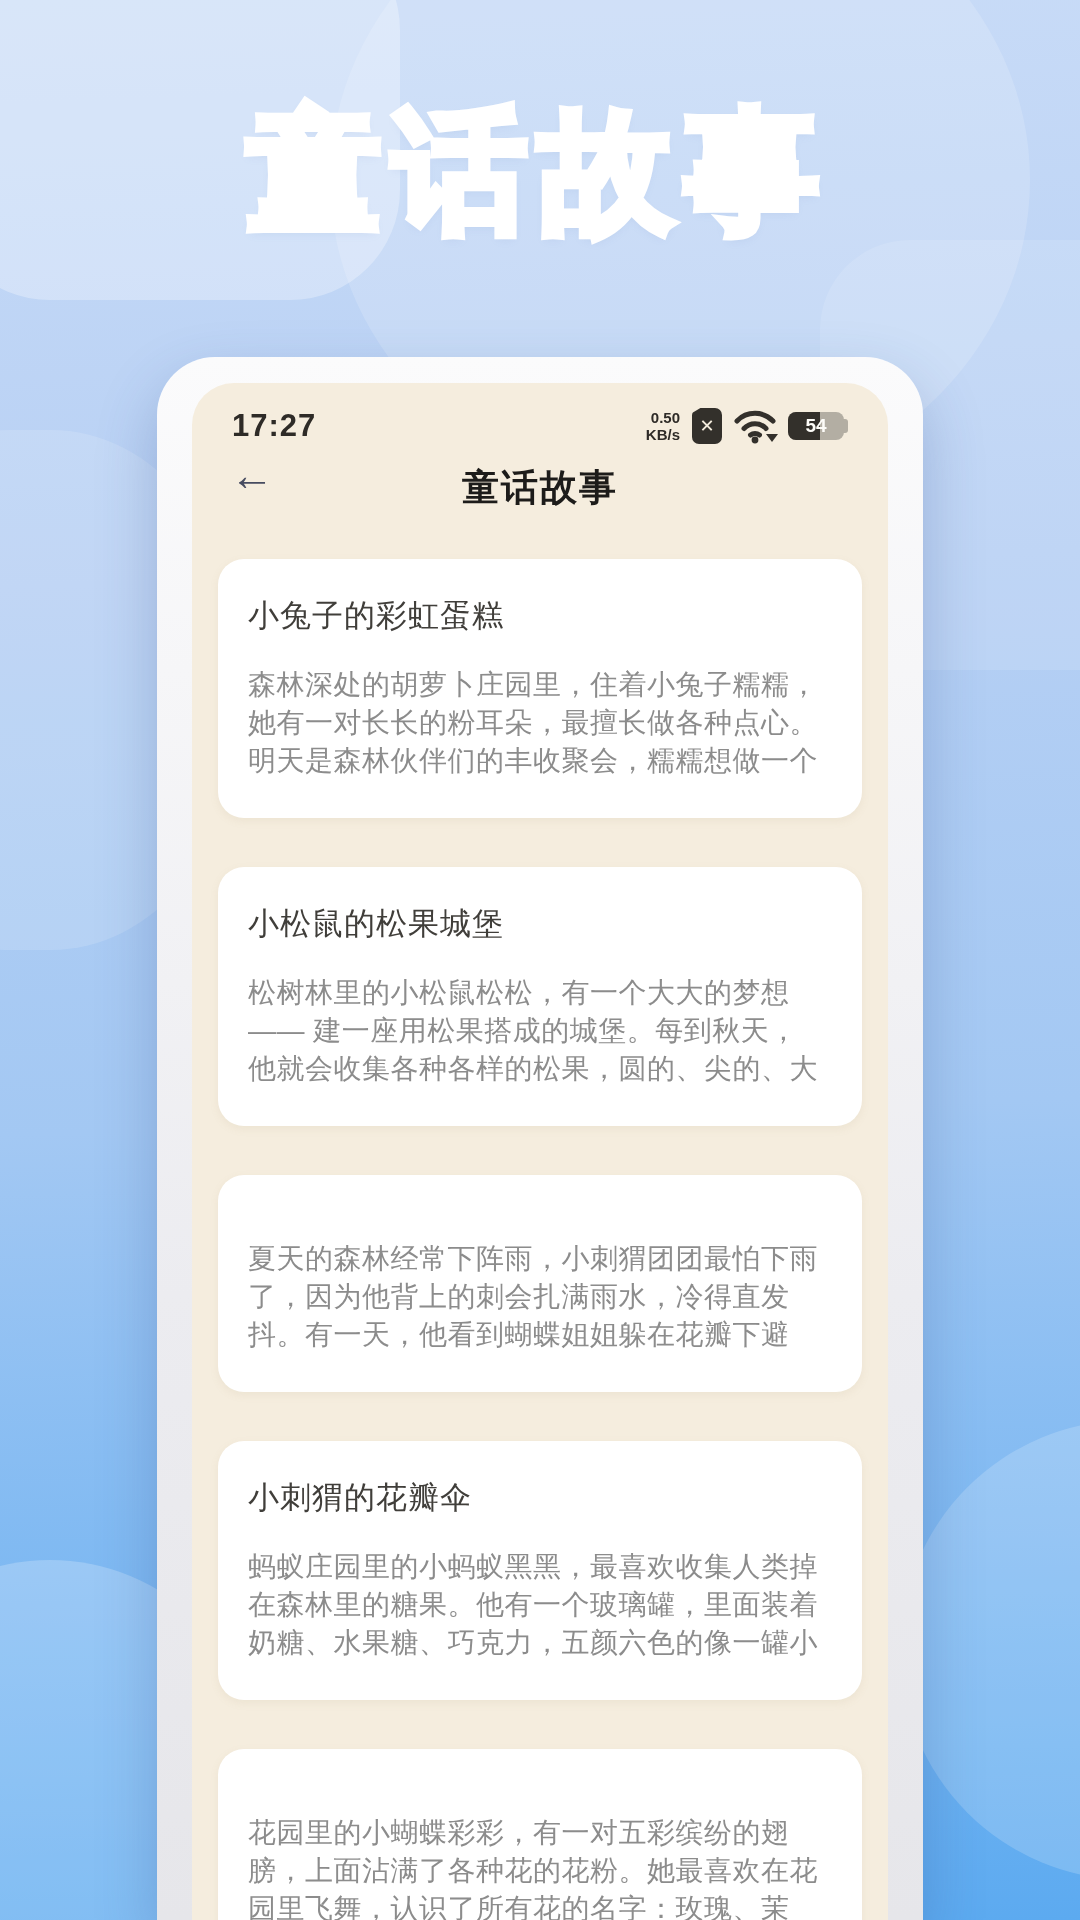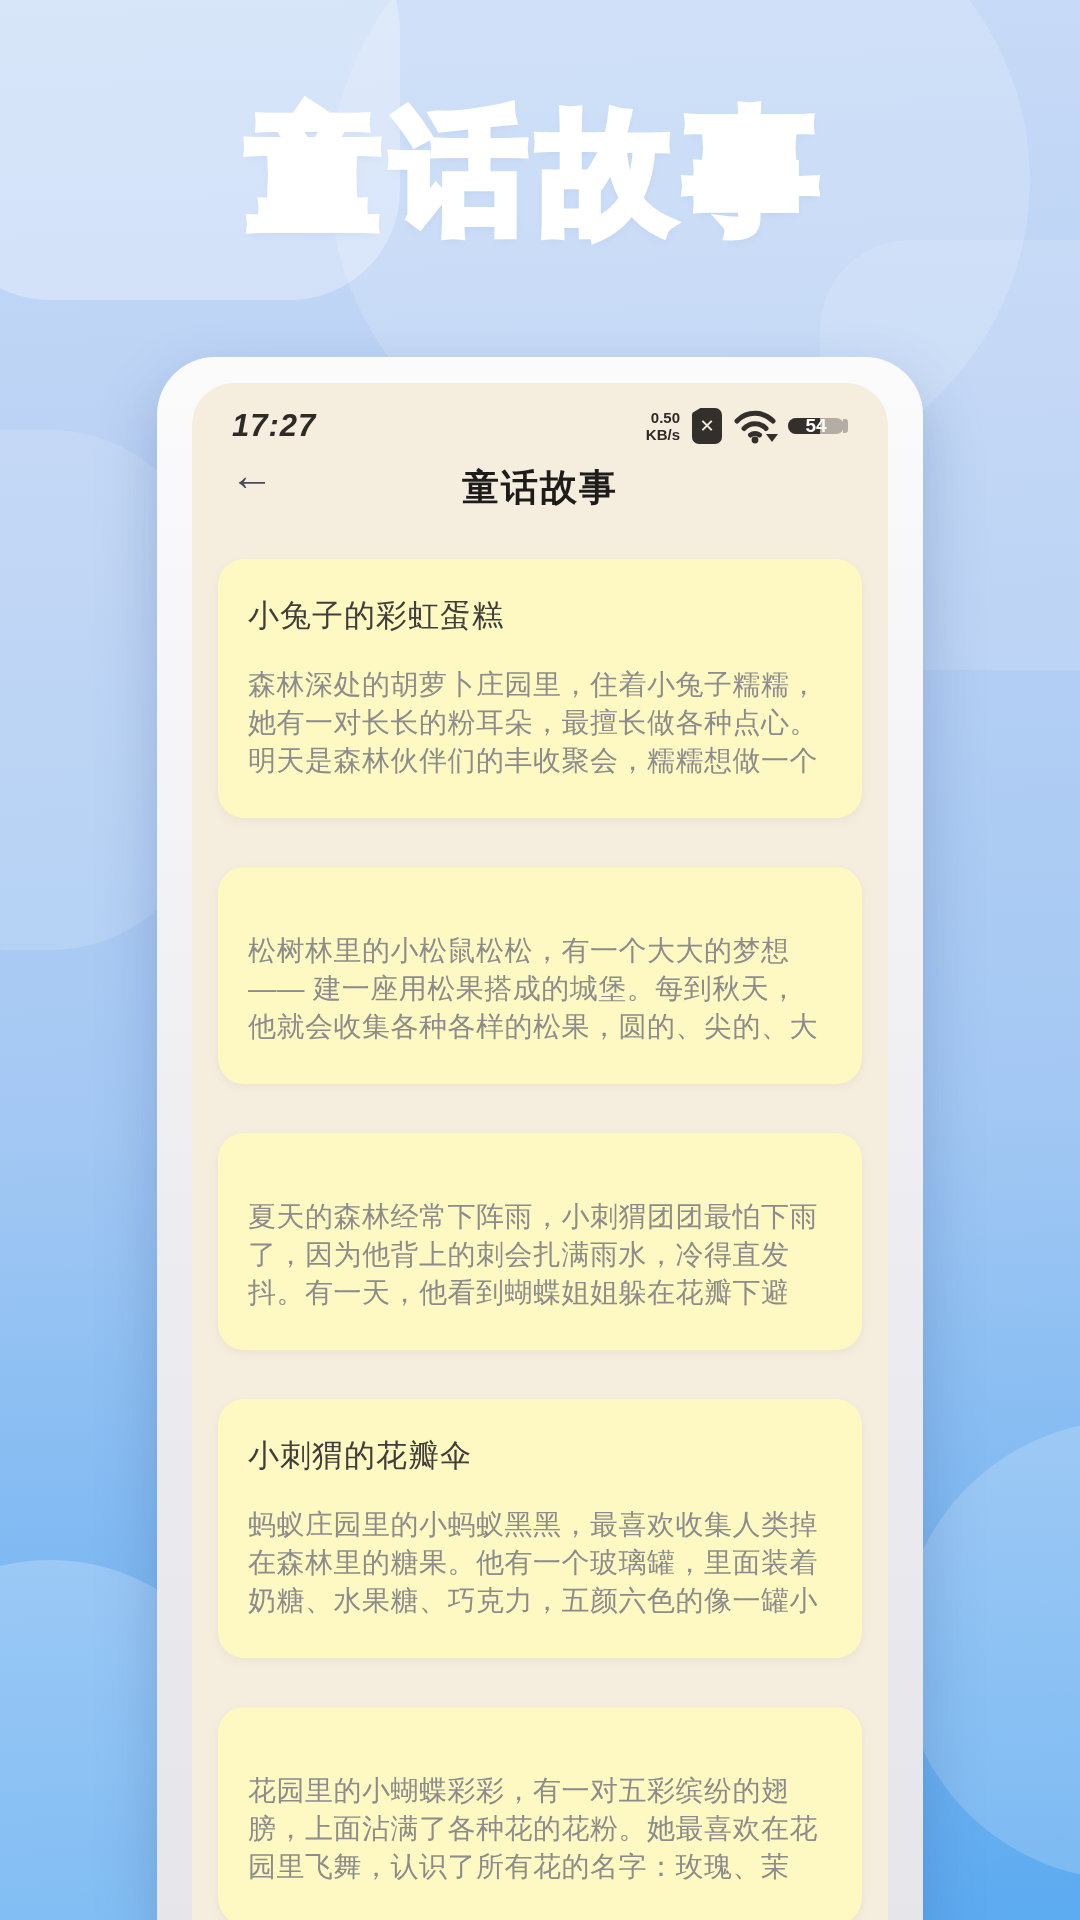--- a/index.html
+++ b/index.html
@@ -39,38 +39,38 @@
     background:#f5edde;
     border-radius:42px 42px 0 0;
     overflow:hidden;
   }
 
   
   .status-bar {
     display:flex; align-items:center; justify-content:space-between;
     padding:20px 40px 0 40px; height:66px; color:#2e2b27;
   }
-  .status-time { font-size:31px; font-weight:700; letter-spacing:1px;font-style:italic; }
+  .status-time { font-size:31px; font-weight:700; letter-spacing:1px; }
   .status-right { display:flex; align-items:center; gap:12px; }
   .net-speed { text-align:right; font-size:15px; font-weight:700; line-height:17px; }
   .sim-icon {
     width:30px; height:36px; background:#33302b; border-radius:7px;
     display:flex; align-items:center; justify-content:center;
     color:#f5edde; font-size:18px; font-weight:700;
     clip-path:polygon(28% 0,100% 0,100% 100%,0 100%,0 14%);
   }
   .wifi-icon { position:relative; width:42px; height:36px; }
   .wifi-icon svg { display:block; }
   .wifi-caret {
     position:absolute; right:-2px; bottom:2px;
     width:0; height:0; border-left:6px solid transparent;
     border-right:6px solid transparent; border-top:8px solid #33302b;
   }
   .battery {
-    position:relative; width:56px; height:16px; border-radius:8px;
+    position:relative; width:56px; height:28px; border-radius:8px;
     background:#b3aea3; overflow:hidden;
   }
   .battery-fill { position:absolute; left:0; top:0; bottom:0; width:58%; background:#33302b; }
   .battery-num {
     position:absolute; inset:0; display:flex; align-items:center; justify-content:center;
     color:#fdfcf8; font-size:19px; font-weight:700;
   }
   .battery-cap {
     width:5px; height:14px; background:#b3aea3; border-radius:0 3px 3px 0; margin-left:-1px;
   }
@@ -84,21 +84,21 @@
   }
   .nav-title {
     width:100%; text-align:center;
     font-family:"Liberation Serif","DejaVu Serif",serif;
     font-size:37px; font-weight:700; color:#1d1c1a; letter-spacing:2px;
   }
 
   
   .story-list { display:flex; flex-direction:column; gap:49px; padding:32px 26px 0 26px; }
   .story-card {
-    background:#fef9c3; border-radius:26px; padding:36px 40px 38px 30px;
+    background:#ffffff; border-radius:26px; padding:36px 40px 38px 30px;
     box-shadow:0 3px 8px rgba(170,150,110,0.10); cursor:pointer;
   }
   .story-title { font-size:31px; font-weight:500; color:#403e3a; letter-spacing:1px; }
   .story-excerpt {
     margin-top:29px; font-size:28px; line-height:38px; color:#8c8c8c;
     letter-spacing:0.5px; max-height:114px; overflow:hidden;
   }
 </style>
 </head>
 <body>
@@ -148,20 +148,21 @@
     </div>
 
     <div class="story-list">
 
       <div class="story-card">
         <div class="story-title">小兔子的彩虹蛋糕</div>
         <div class="story-excerpt">森林深处的胡萝卜庄园里，住着小兔子糯糯，她有一对长长的粉耳朵，最擅长做各种点心。明天是森林伙伴们的丰收聚会，糯糯想做一个从来没人做过的彩虹蛋糕…</div>
       </div>
 
       <div class="story-card">
+        <div class="story-title">小松鼠的松果城堡</div>
         <div class="story-excerpt">松树林里的小松鼠松松，有一个大大的梦想 —— 建一座用松果搭成的城堡。每到秋天，他就会收集各种各样的松果，圆的、尖的、大的、小的，堆在自己的树洞…</div>
       </div>
 
       <div class="story-card">
         <div class="story-excerpt">夏天的森林经常下阵雨，小刺猬团团最怕下雨了，因为他背上的刺会扎满雨水，冷得直发抖。有一天，他看到蝴蝶姐姐躲在花瓣下避雨，花瓣像一把小小的伞，把…</div>
       </div>
 
       <div class="story-card">
         <div class="story-title">小刺猬的花瓣伞</div>
         <div class="story-excerpt">蚂蚁庄园里的小蚂蚁黑黑，最喜欢收集人类掉在森林里的糖果。他有一个玻璃罐，里面装着奶糖、水果糖、巧克力，五颜六色的像一罐小星星。有一天，黑黑看着…</div>

